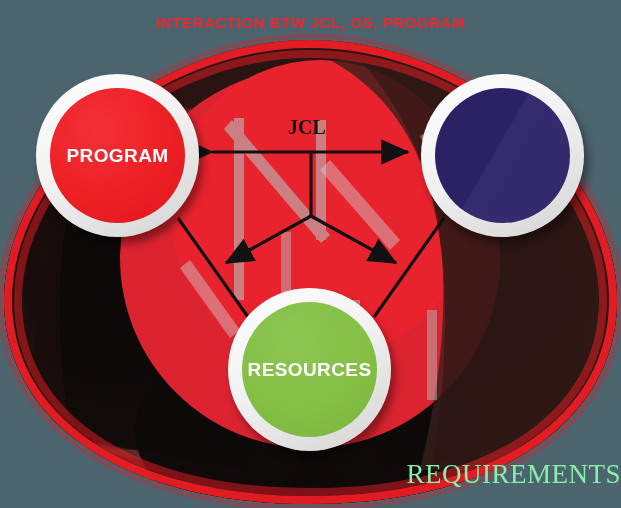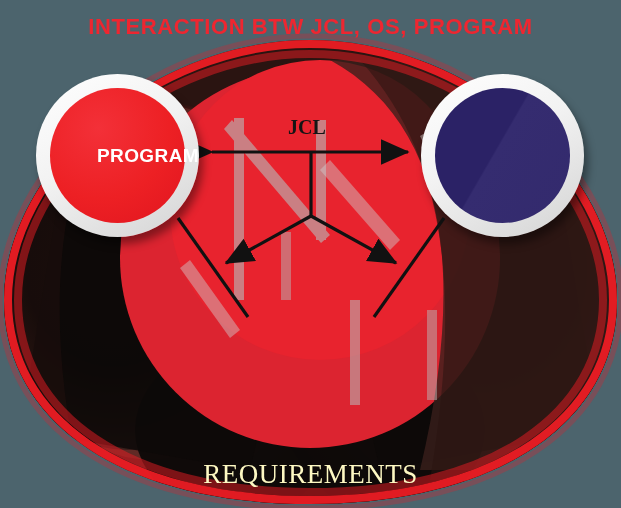--- a/index.html
+++ b/index.html
@@ -30,32 +30,32 @@
     width: 621px;
     height: 508px;
   }
   .title {
     position: absolute;
     top: 14px;
     left: 0;
     width: 621px;
     text-align: center;
     color: #ee2630;
-    font-size: 22px;
+    font-size: 15px;
     font-weight: bold;
     letter-spacing: 0.6px;
     font-family: "Liberation Sans", sans-serif;
     white-space: nowrap;
   }
   .node {
     position: absolute;
     border-radius: 50%;
     display: flex;
     align-items: center;
-    justify-content: flex-end;
+    justify-content: center;
   }
   .node .ring {
     position: absolute;
     inset: 0;
     border-radius: 50%;
     background: linear-gradient(150deg, #ffffff 0%, #f2f2f2 45%, #d3d3d3 100%);
     box-shadow: 4px 7px 9px rgba(0,0,0,0.40);
   }
   .node .disc {
     position: absolute;
@@ -110,22 +110,22 @@
     white-space: nowrap;
   }
   #jcl-label {
     left: 288px;
     top: 116px;
   }
   #requirements-label {
     left: 0;
     top: 459px;
     width: 621px;
-    text-align: center;
-    color: #fef9c3;
+    text-align: right;
+    color: #86efac;
     font-size: 27px;
     font-weight: normal;
     letter-spacing: 0.5px;
   }
 </style>
 </head>
 <body>
 
 <div id="stage">
   <div id="artboard">
@@ -272,19 +272,24 @@
       <div class="ring"></div>
       <div class="disc"></div>
       <div class="label">PROGRAM</div>
     </div>
 
     <div class="node" id="node-mvsos">
       <div class="ring"></div>
       <div class="disc"></div>
     </div>
 
+    <div class="node" id="node-resources">
+      <div class="ring"></div>
+      <div class="disc"></div>
+      <div class="label">RESOURCES</div>
+    </div>
 
     <div class="arrow-label" id="jcl-label">JCL</div>
 
     <div class="arrow-label" id="requirements-label">REQUIREMENTS</div>
 
   </div>
 </div>
 
 </body></html>

